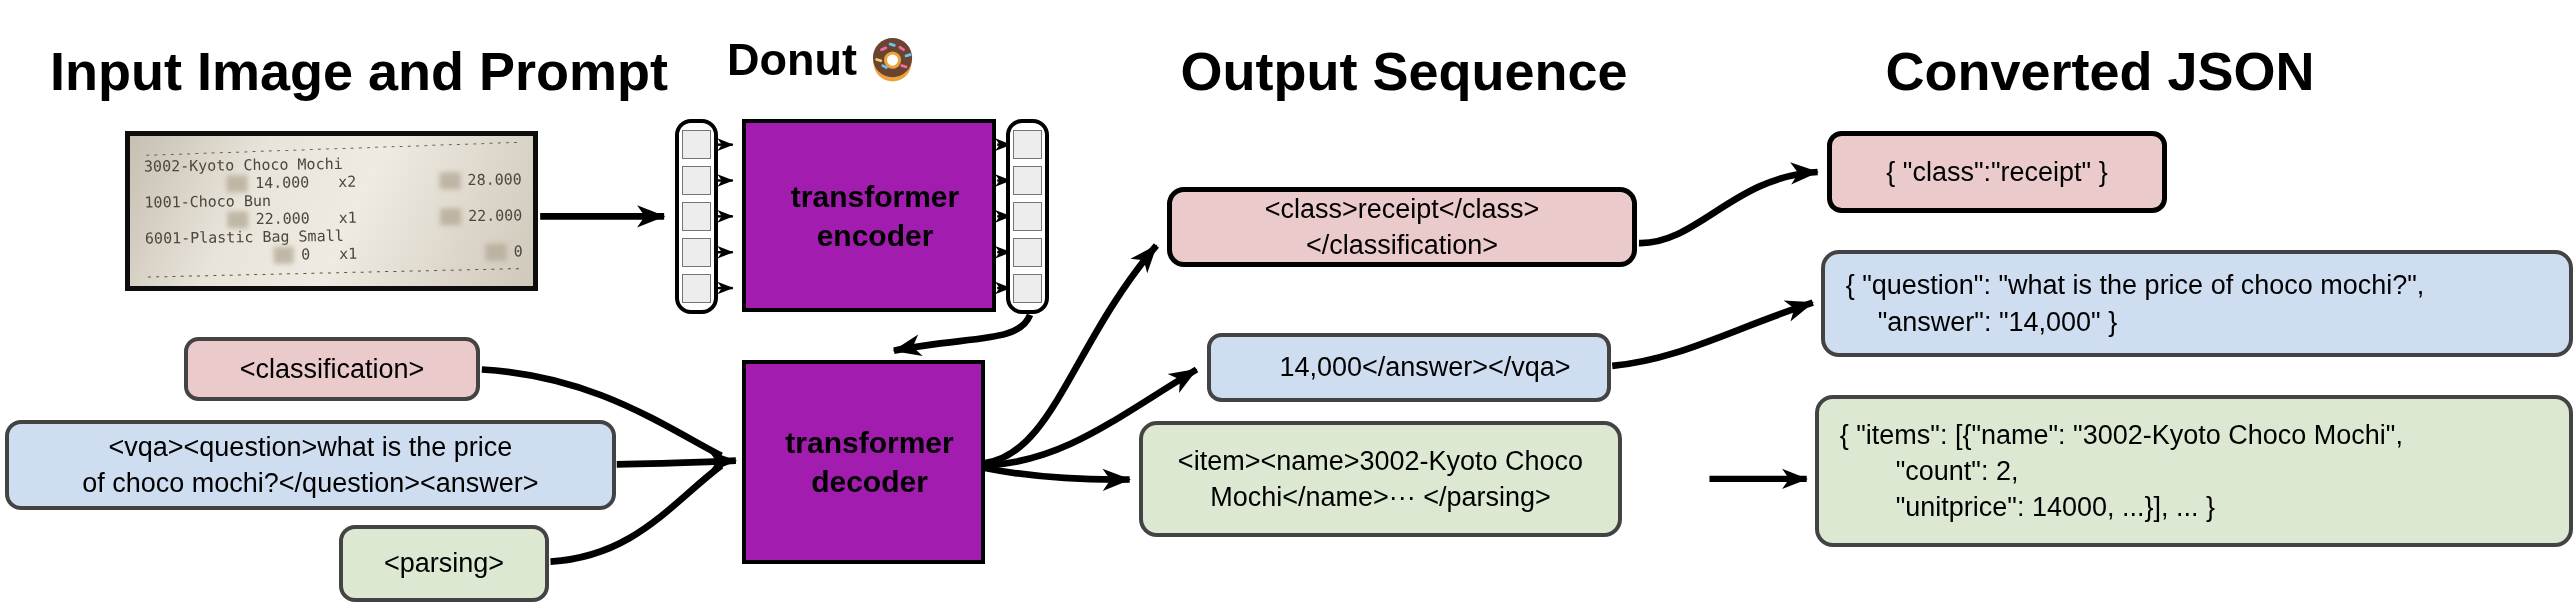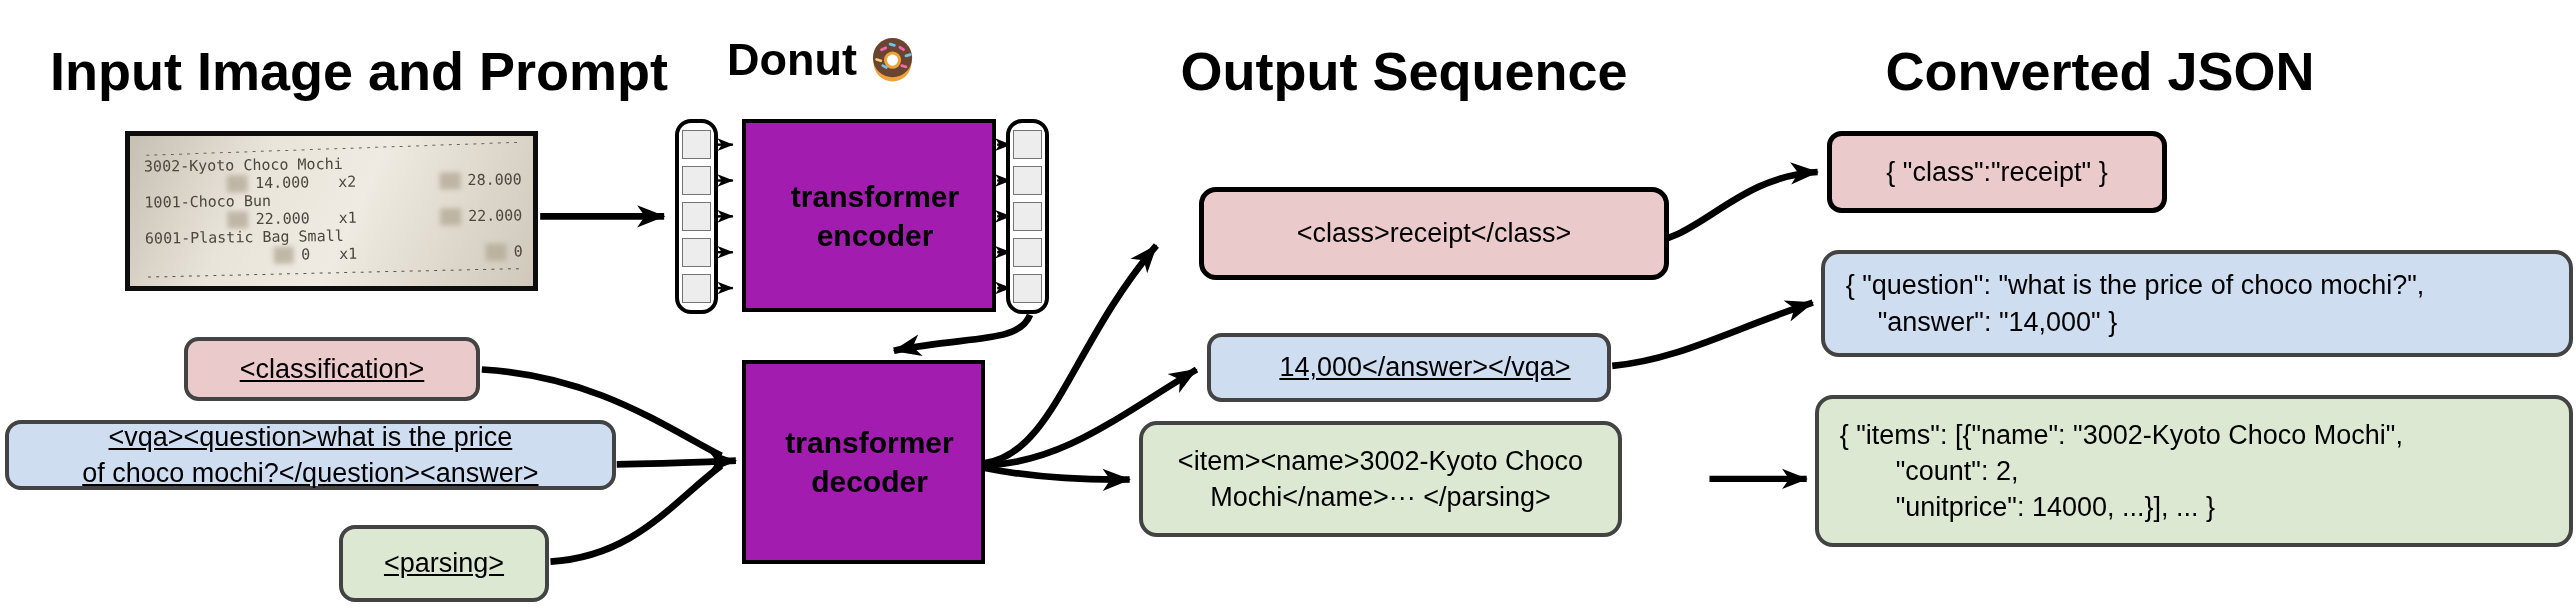--- a/index.html
+++ b/index.html
@@ -7,21 +7,21 @@
           font-family:"Liberation Sans", sans-serif;color:#000;}
   .title{position:absolute;font-size:54px;font-weight:bold;white-space:nowrap;transform:translateX(-50%);}
   #arrows{position:absolute;left:0;top:0;z-index:1;pointer-events:none;}
 
   
   .rbox{position:absolute;box-sizing:border-box;display:flex;flex-direction:column;justify-content:center;
         align-items:center;text-align:center;font-size:27px;line-height:1.34;white-space:nowrap;z-index:2;}
   .pink{background:var(--pink,#EACACA);}
   .blue{background:var(--blue,#CFDDF1);}
   .green{background:var(--green,#DCE8D2);}
-  .b-gray{border:4.3px solid var(--border-gray,#434343);border-radius:14.6px;text-decoration:underline;}
+  .b-gray{border:4.3px solid var(--border-gray,#434343);border-radius:14.6px;}
   .b-gray8{border:4.9px solid var(--border-gray,#434343);border-radius:18px;}
   .b-black{border:5.5px solid #000;border-radius:17px;}
   .jbox{align-items:flex-start;text-align:left;padding:0 20.7px;}
   .ind1{padding-left:32px;}
   .ind2{padding-left:56px;}
 
   
   .block{position:absolute;background:#a21caf;border:4.9px solid #000;box-sizing:border-box;display:flex;
          flex-direction:column;justify-content:center;align-items:center;font-weight:bold;font-size:30px;
          line-height:1.3;z-index:2;padding-left:12px;}
@@ -193,31 +193,32 @@
 
   <div class="block" style="left:742px;top:360px;width:243px;height:204px;">
     <span>transformer</span>
     <span>decoder</span>
   </div>
 
   <div class="rbox pink b-gray" style="left:184px;top:337px;width:296px;height:64px;">
     <span>&lt;classification&gt;</span>
   </div>
 
-  <div class="rbox blue b-gray" style="left:4.9px;top:420px;width:611px;height:70px;border-radius:16px;align-items:center;">
+  <div class="rbox blue b-gray" style="left:4.9px;top:420px;width:611px;height:90px;border-radius:16px;align-items:center;">
     <span>&lt;vqa&gt;&lt;question&gt;what is the price</span>
     <span>of choco mochi?&lt;/question&gt;&lt;answer&gt;</span>
   </div>
 
   <div class="rbox green b-gray" style="left:339px;top:525px;width:210px;height:77px;border-radius:16px;">
     <span>&lt;parsing&gt;</span>
   </div>
 
-  <div class="rbox pink b-black" style="left:1167px;top:187px;width:470px;height:93px;margin-left:32px;">
+  <div class="rbox pink b-black" style="left:1167px;top:187px;width:470px;height:80px;">
     <span>&lt;class&gt;receipt&lt;/class&gt;</span>
+    <span>&lt;/classification&gt;</span>
   </div>
 
   <div class="rbox blue b-gray" style="left:1207px;top:333px;width:404px;height:69px;padding-left:32px;">
     <span>14,000&lt;/answer&gt;&lt;/vqa&gt;</span>
   </div>
 
   <div class="rbox green b-gray8" style="left:1139px;top:421px;width:483px;height:116px;">
     <span>&lt;item&gt;&lt;name&gt;3002-Kyoto Choco</span>
     <span>Mochi&lt;/name&gt;··· &lt;/parsing&gt;</span>
   </div>

